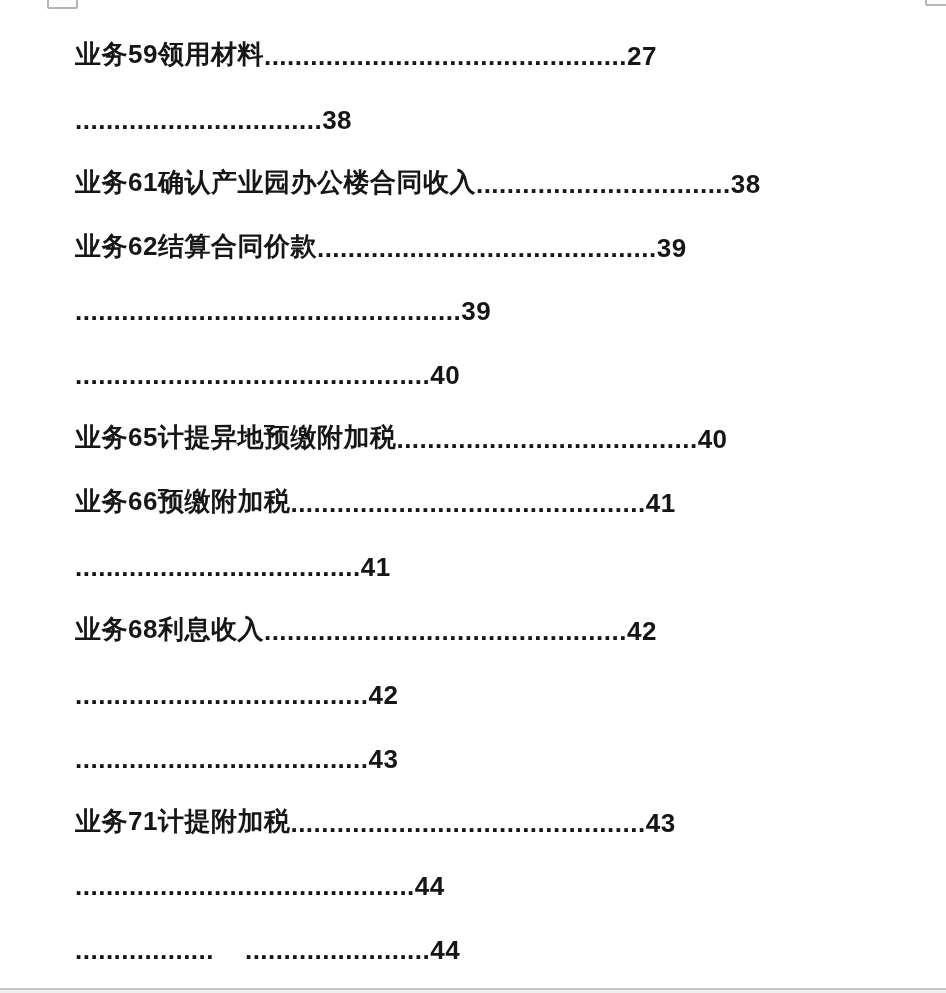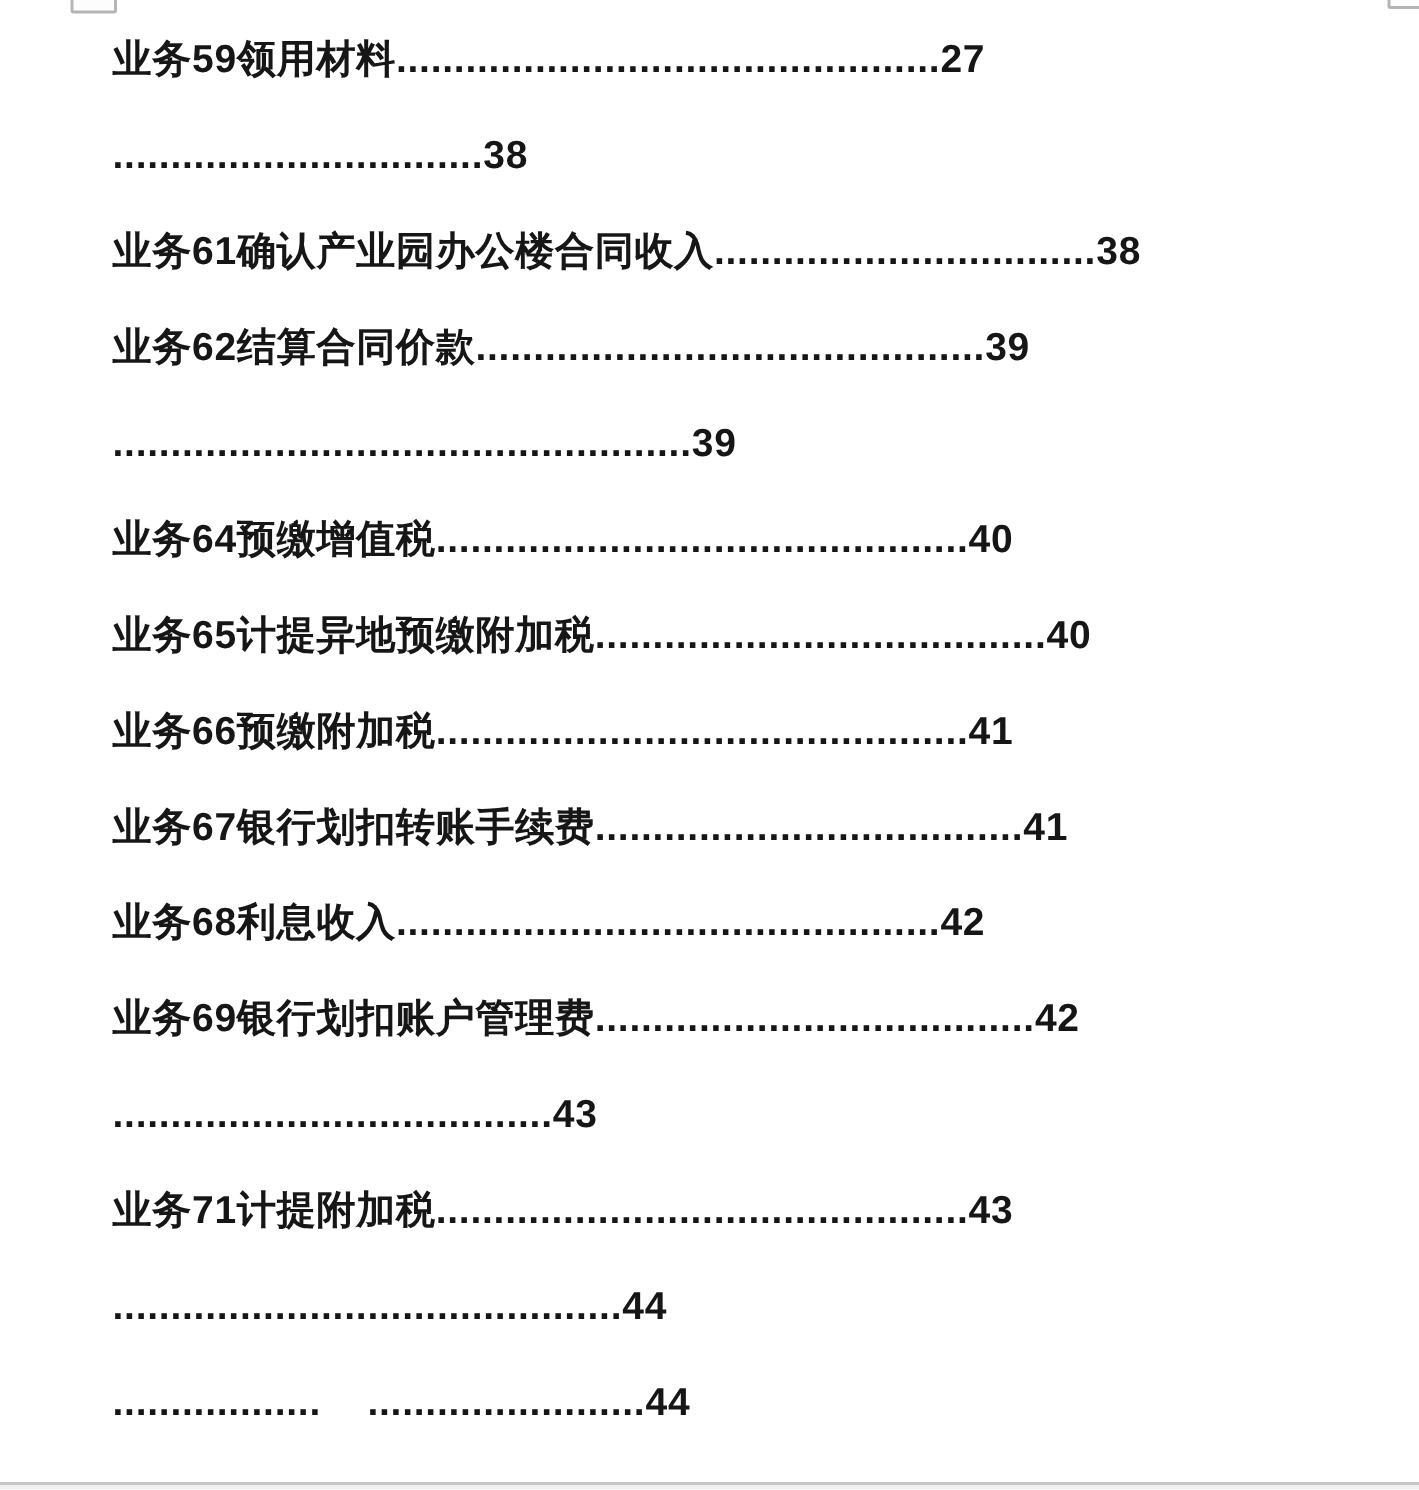--- a/index.html
+++ b/index.html
@@ -16,21 +16,21 @@
   }
   .toc {
     position: absolute;
     left: 75px;
     top: 8px;
     width: 860px;
   }
   .toc-row {
     height: 63.9px;
     display: flex;
-    align-items: center;
+    align-items: flex-end;
     white-space: pre;
     font-weight: 700;
     font-size: 26px;
     color: #161616;
     cursor: default;
   }
   .toc-title {
     letter-spacing: 0.5px;
   }
   .toc-leader {
@@ -101,51 +101,48 @@
     <span class="toc-leader">............................................</span>
     <span class="toc-page">39</span>
   </div>
 
   <div class="toc-row">
     <span class="toc-leader">..................................................</span>
     <span class="toc-page">39</span>
   </div>
 
   <div class="toc-row">
-    <span class="toc-title">业务64预缴增值税</span>
     <span class="toc-leader">..............................................</span>
     <span class="toc-page">40</span>
   </div>
 
   <div class="toc-row">
     <span class="toc-title">业务65计提异地预缴附加税</span>
     <span class="toc-leader">.......................................</span>
     <span class="toc-page">40</span>
   </div>
 
   <div class="toc-row">
     <span class="toc-title">业务66预缴附加税</span>
     <span class="toc-leader">..............................................</span>
     <span class="toc-page">41</span>
   </div>
 
   <div class="toc-row">
-    <span class="toc-title">业务67银行划扣转账手续费</span>
     <span class="toc-leader">.....................................</span>
     <span class="toc-page">41</span>
   </div>
 
   <div class="toc-row">
     <span class="toc-title">业务68利息收入</span>
     <span class="toc-leader">...............................................</span>
     <span class="toc-page">42</span>
   </div>
 
   <div class="toc-row">
-    <span class="toc-title">业务69银行划扣账户管理费</span>
     <span class="toc-leader">......................................</span>
     <span class="toc-page">42</span>
   </div>
 
   <div class="toc-row">
     <span class="toc-leader">......................................</span>
     <span class="toc-page">43</span>
   </div>
 
   <div class="toc-row">

